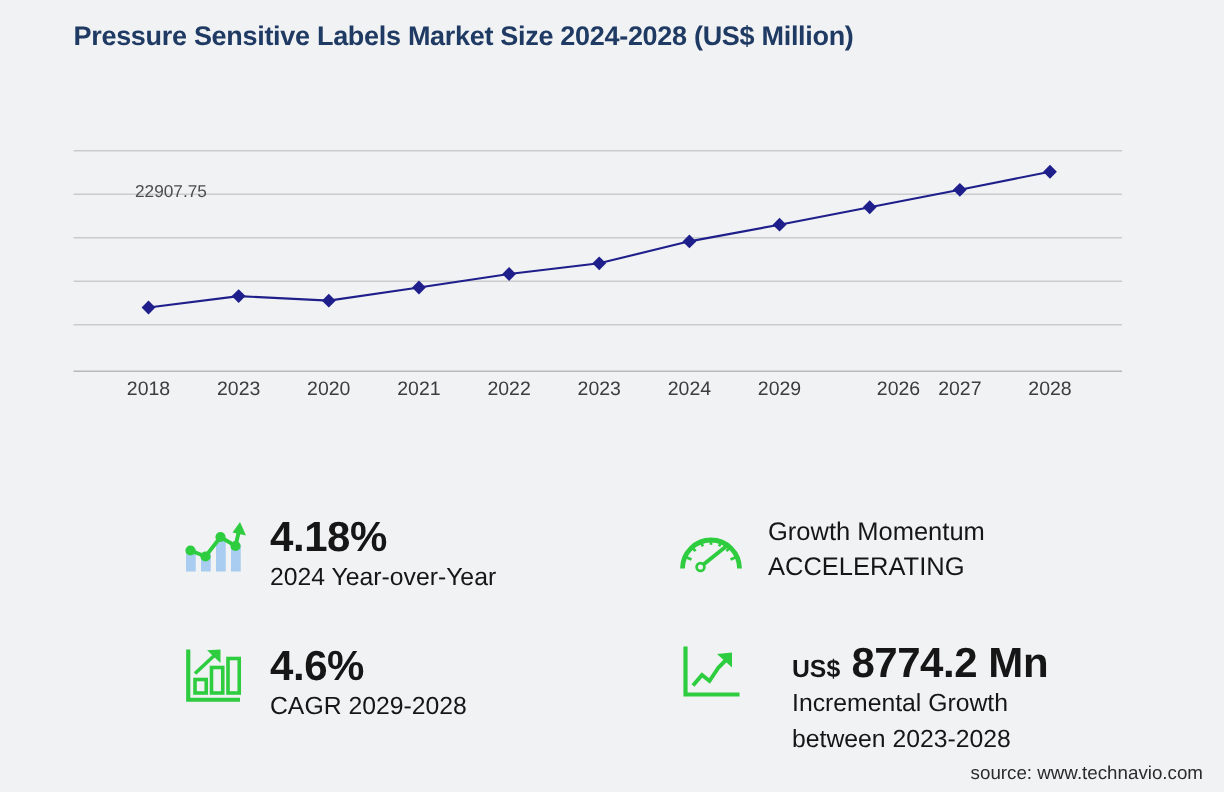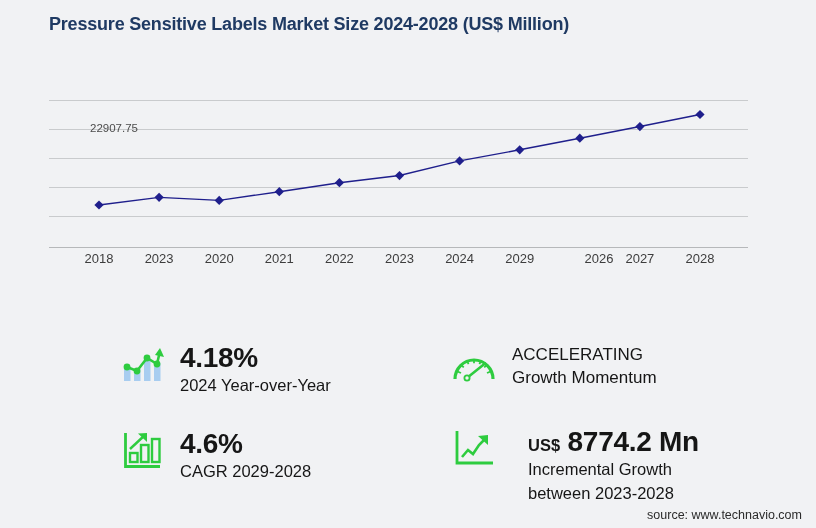--- a/index.html
+++ b/index.html
@@ -211,22 +211,22 @@
           <line x1="22" y1="11.6" x2="22" y2="15.2"></line>
           <line x1="29" y1="13" x2="27.4" y2="16.2"></line>
           <line x1="35" y1="17" x2="32.2" y2="19.4"></line>
           <line x1="38.5" y1="23.5" x2="35" y2="25"></line>
         </g>
         <line x1="15.5" y1="29.5" x2="33" y2="15.5" stroke="#2ecc3f" stroke-width="2.6" stroke-linecap="round"></line>
         <circle cx="15" cy="30" r="2.6" fill="#f1f2f4" stroke="#2ecc3f" stroke-width="1.8"></circle>
       </svg>
     </div>
     <div class="txt">
+      <div class="cap">Growth Momentum</div>
       <div class="cap">ACCELERATING</div>
-      <div class="cap">Growth Momentum</div>
     </div>
   </div>
 
   <div class="stat s-cagr">
     <div class="icon">
       <svg width="38" height="38" viewBox="0 0 38 38">
         <polyline points="2.5,2 2.5,35.5 37,35.5" fill="none" stroke="#2ecc3f" stroke-width="2.8"></polyline>
         <rect x="7" y="22" width="7.5" height="9" fill="none" stroke="#2ecc3f" stroke-width="2.4"></rect>
         <rect x="18" y="14" width="7.5" height="17" fill="none" stroke="#2ecc3f" stroke-width="2.4"></rect>
         <rect x="29" y="8" width="7.5" height="23" fill="none" stroke="#2ecc3f" stroke-width="2.4"></rect>

